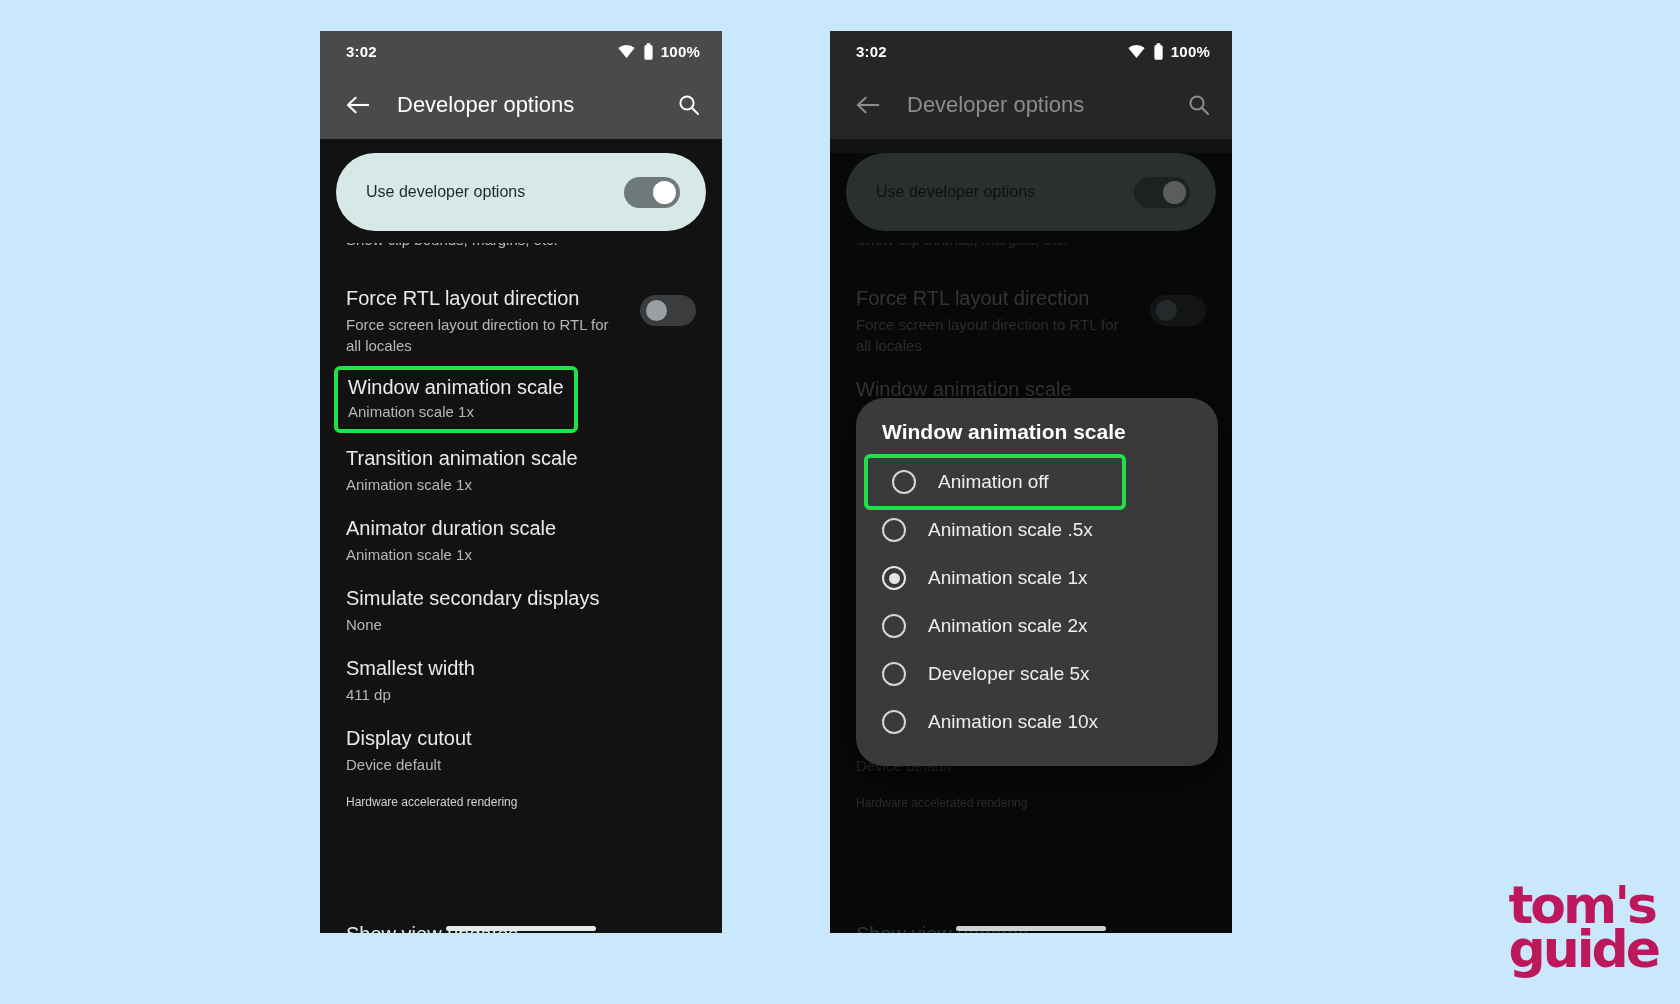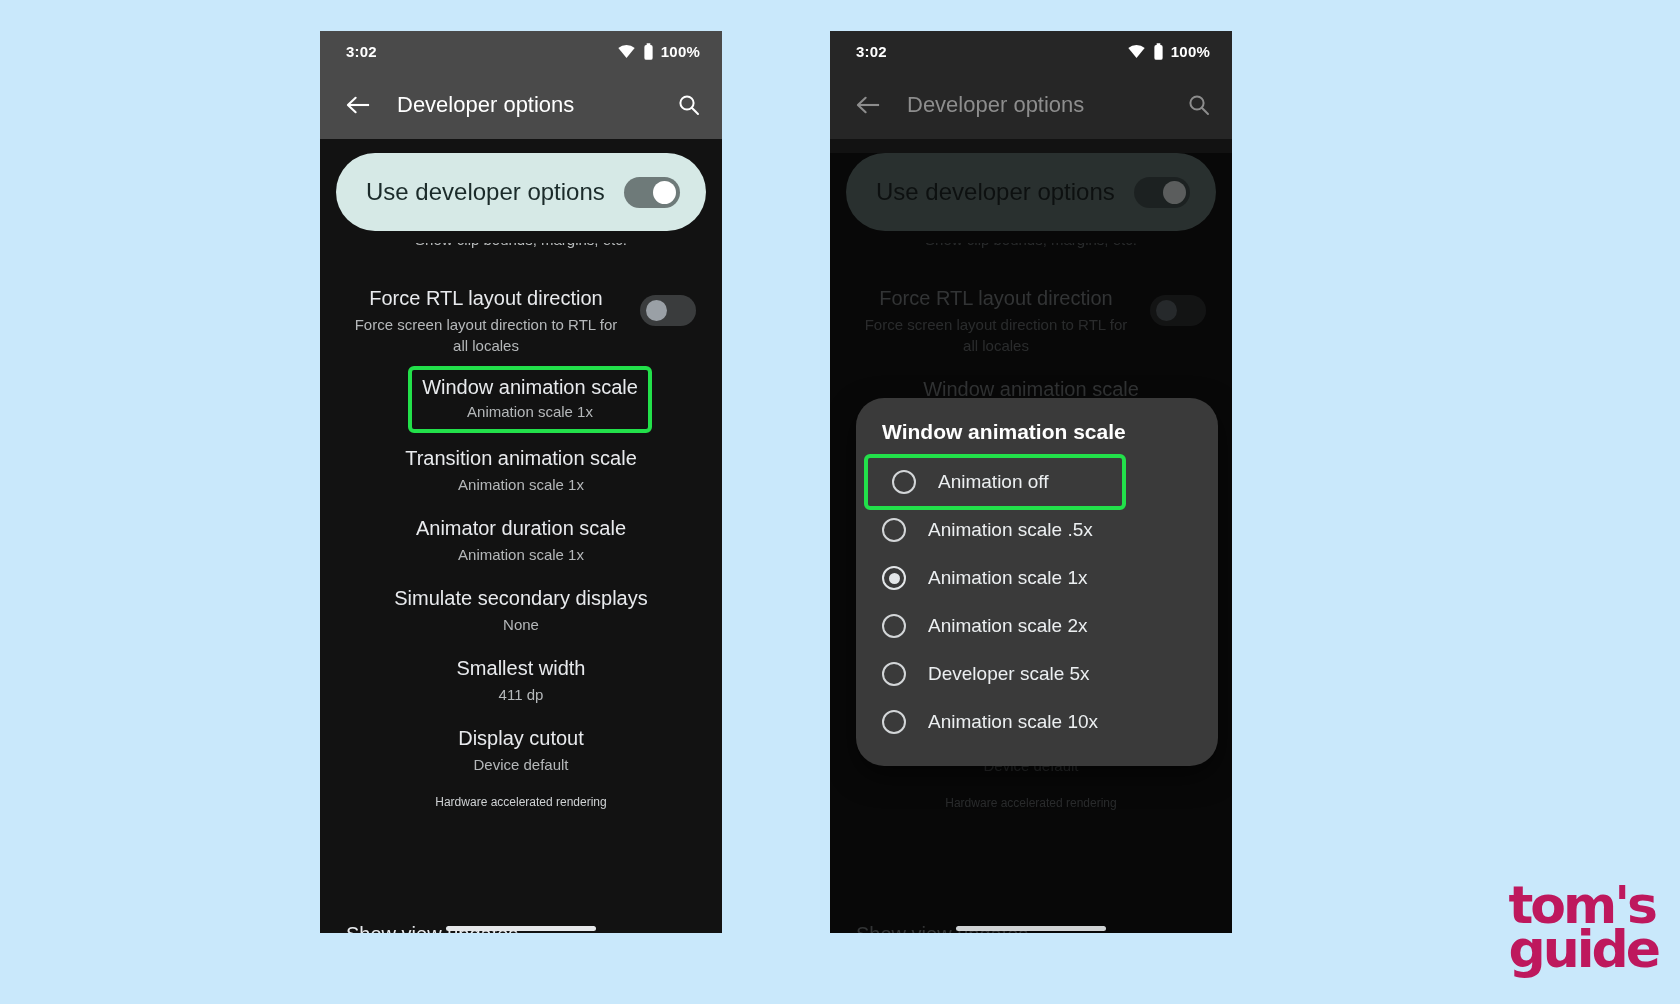--- a/index.html
+++ b/index.html
@@ -61,35 +61,35 @@
 
   
   .master-card{
     margin:14px 16px 0 16px;
     height:78px;border-radius:40px;
     background:#d6e9e6;
     display:flex;align-items:center;justify-content:space-between;
     padding:0 26px 0 30px;box-sizing:border-box;
   }
   #phone-right .master-card{background:#5c6b69;}
-  .master-card .lbl{font-size:24px;color:#1b2b2a;}
+  .master-card .lbl{font-size:16px;color:#1b2b2a;}
   #phone-right .master-card .lbl{color:#1d2524;}
   .sw{
     width:56px;height:31px;border-radius:16px;background:#6e7a79;
     position:relative;flex:none;
   }
   .sw::after{
     content:"";position:absolute;top:4px;right:4px;
     width:23px;height:23px;border-radius:50%;background:#ffffff;
   }
   #phone-right .sw{background:#3f4b4a;}
   #phone-right .sw::after{background:#c9cfce;}
 
   
-  .list{padding:0 0 0 0;position:relative;text-align:center;}
+  .list{padding:0 0 0 0;position:relative;}
   .clipped-row{
     height:26px;overflow:hidden;padding:0 26px;margin-top:12px;
   }
   .clipped-row span{
     display:block;font-size:15px;color:#b9bcbd;
     position:relative;top:-12px;
   }
   .row{padding:16px 26px 4px 26px;}
   .row .t{font-size:20px;color:#e8eaed;line-height:26px;}
   .row .s{font-size:15px;color:#b5b8ba;line-height:21px;margin-top:3px;}

